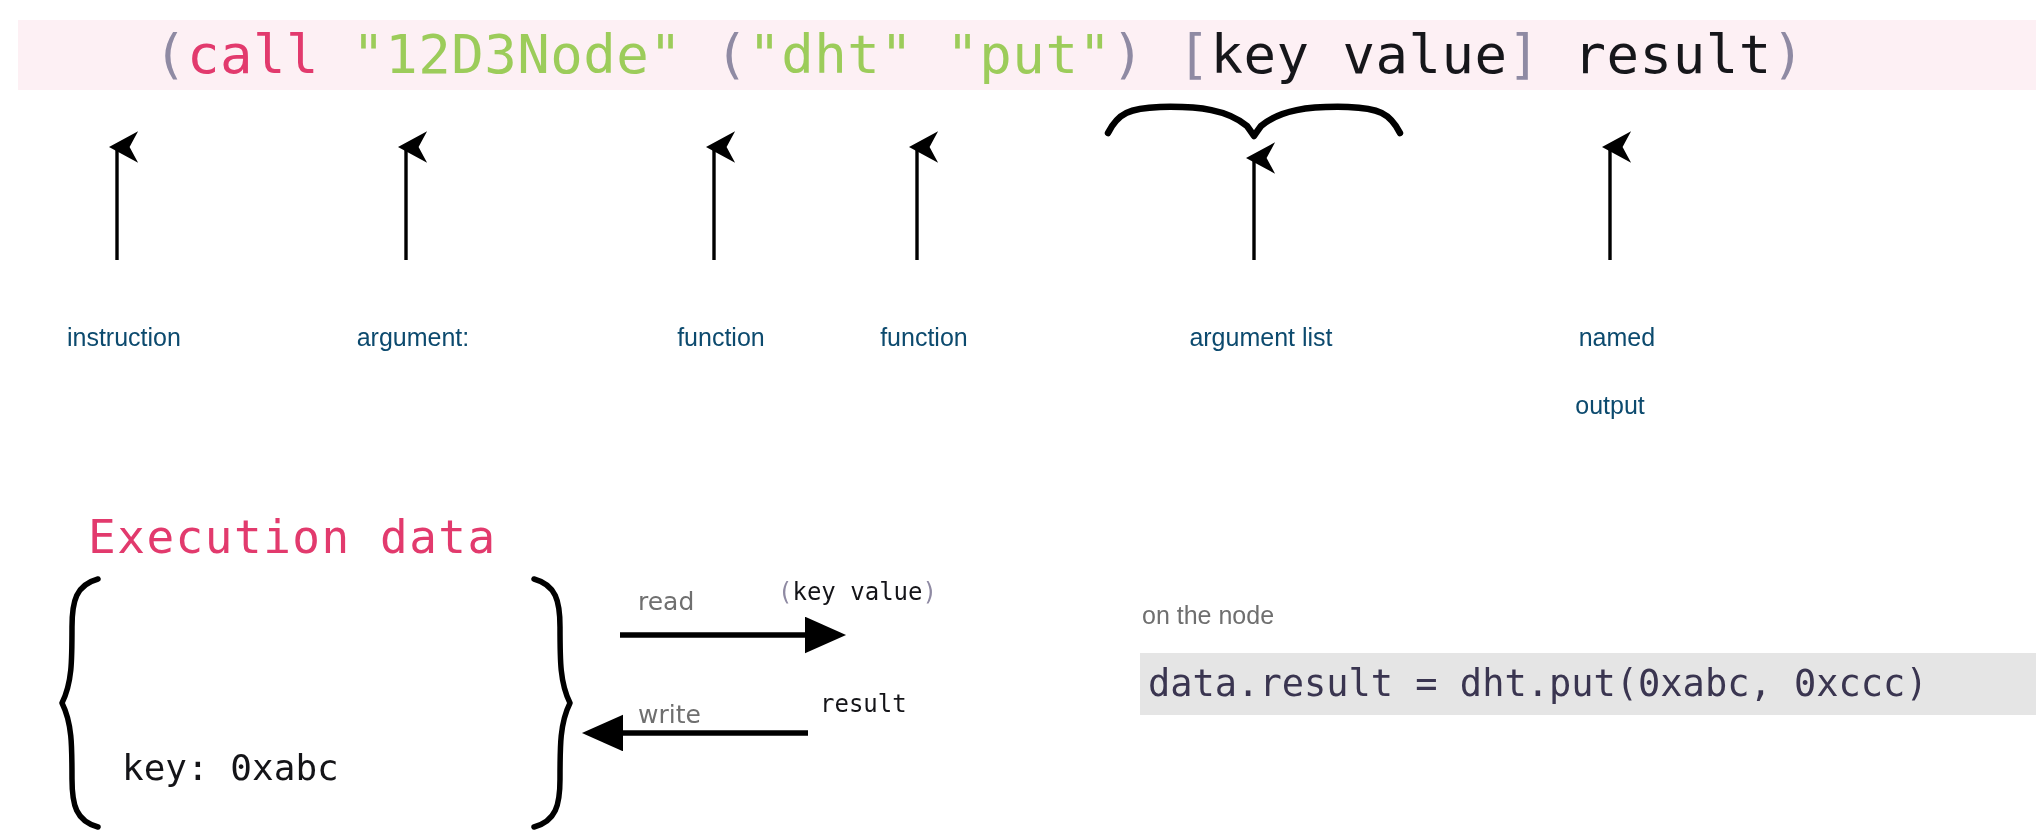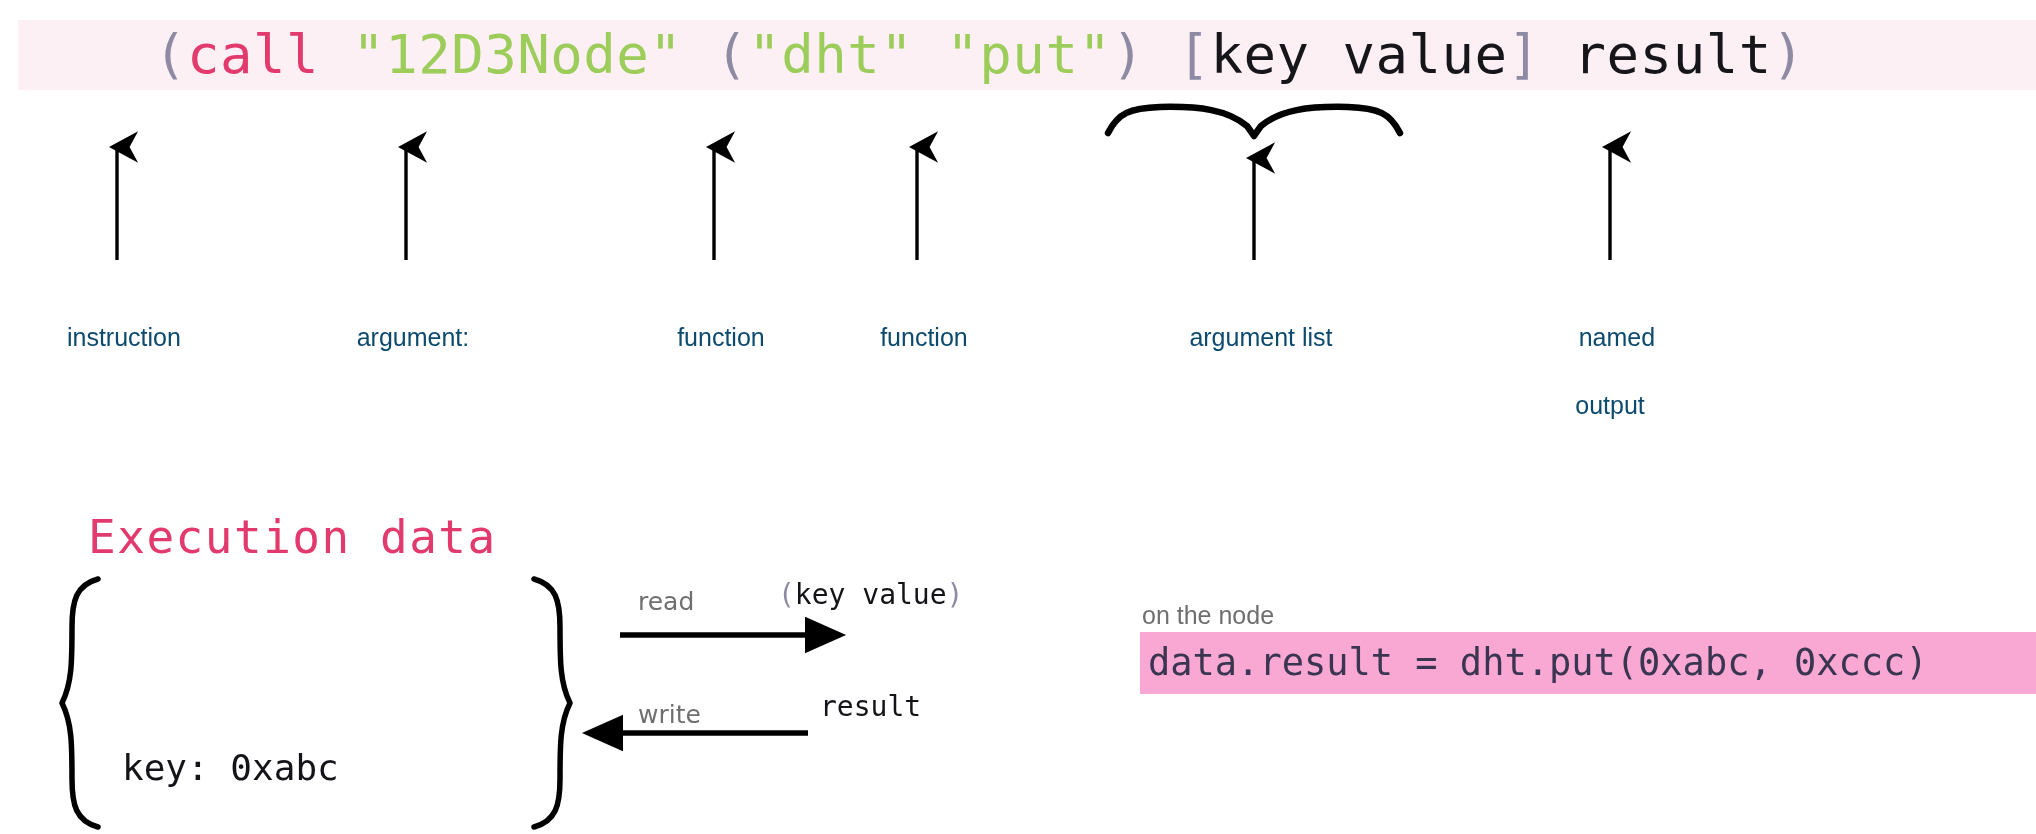--- a/index.html
+++ b/index.html
@@ -81,41 +81,41 @@
 
   
   .flow-tag {
     font-family: "DejaVu Sans", "Liberation Sans", sans-serif;
     font-size: 25px;
     color: #6f6f6f;
     white-space: pre;
   }
   .flow-payload {
     font-family: "DejaVu Sans Mono", "Liberation Mono", monospace;
-    font-size: 28px;
+    font-size: 24px;
     color: #141418;
     white-space: pre;
   }
   .flow-payload .tok-paren { color: #8f8aa3; }
 
   
   #node-caption {
     left: 1142px;
     top: 601px;
     font-family: Liberation Sans, sans-serif;
     font-size: 25px;
     color: #6f6f6f;
     white-space: pre;
   }
   #node-code-strip {
     left: 1140px;
-    top: 632px;
+    top: 653px;
     width: 896px;
     height: 62px;
-    background: #f9a8d4;
+    background: #e5e5e5;
     display: flex;
     align-items: center;
   }
   #node-code-line {
     font-family: "DejaVu Sans Mono", "Liberation Mono", monospace;
     font-size: 37px;
     line-height: 62px;
     color: #3a3550;
     white-space: pre;
     padding-left: 8px;

